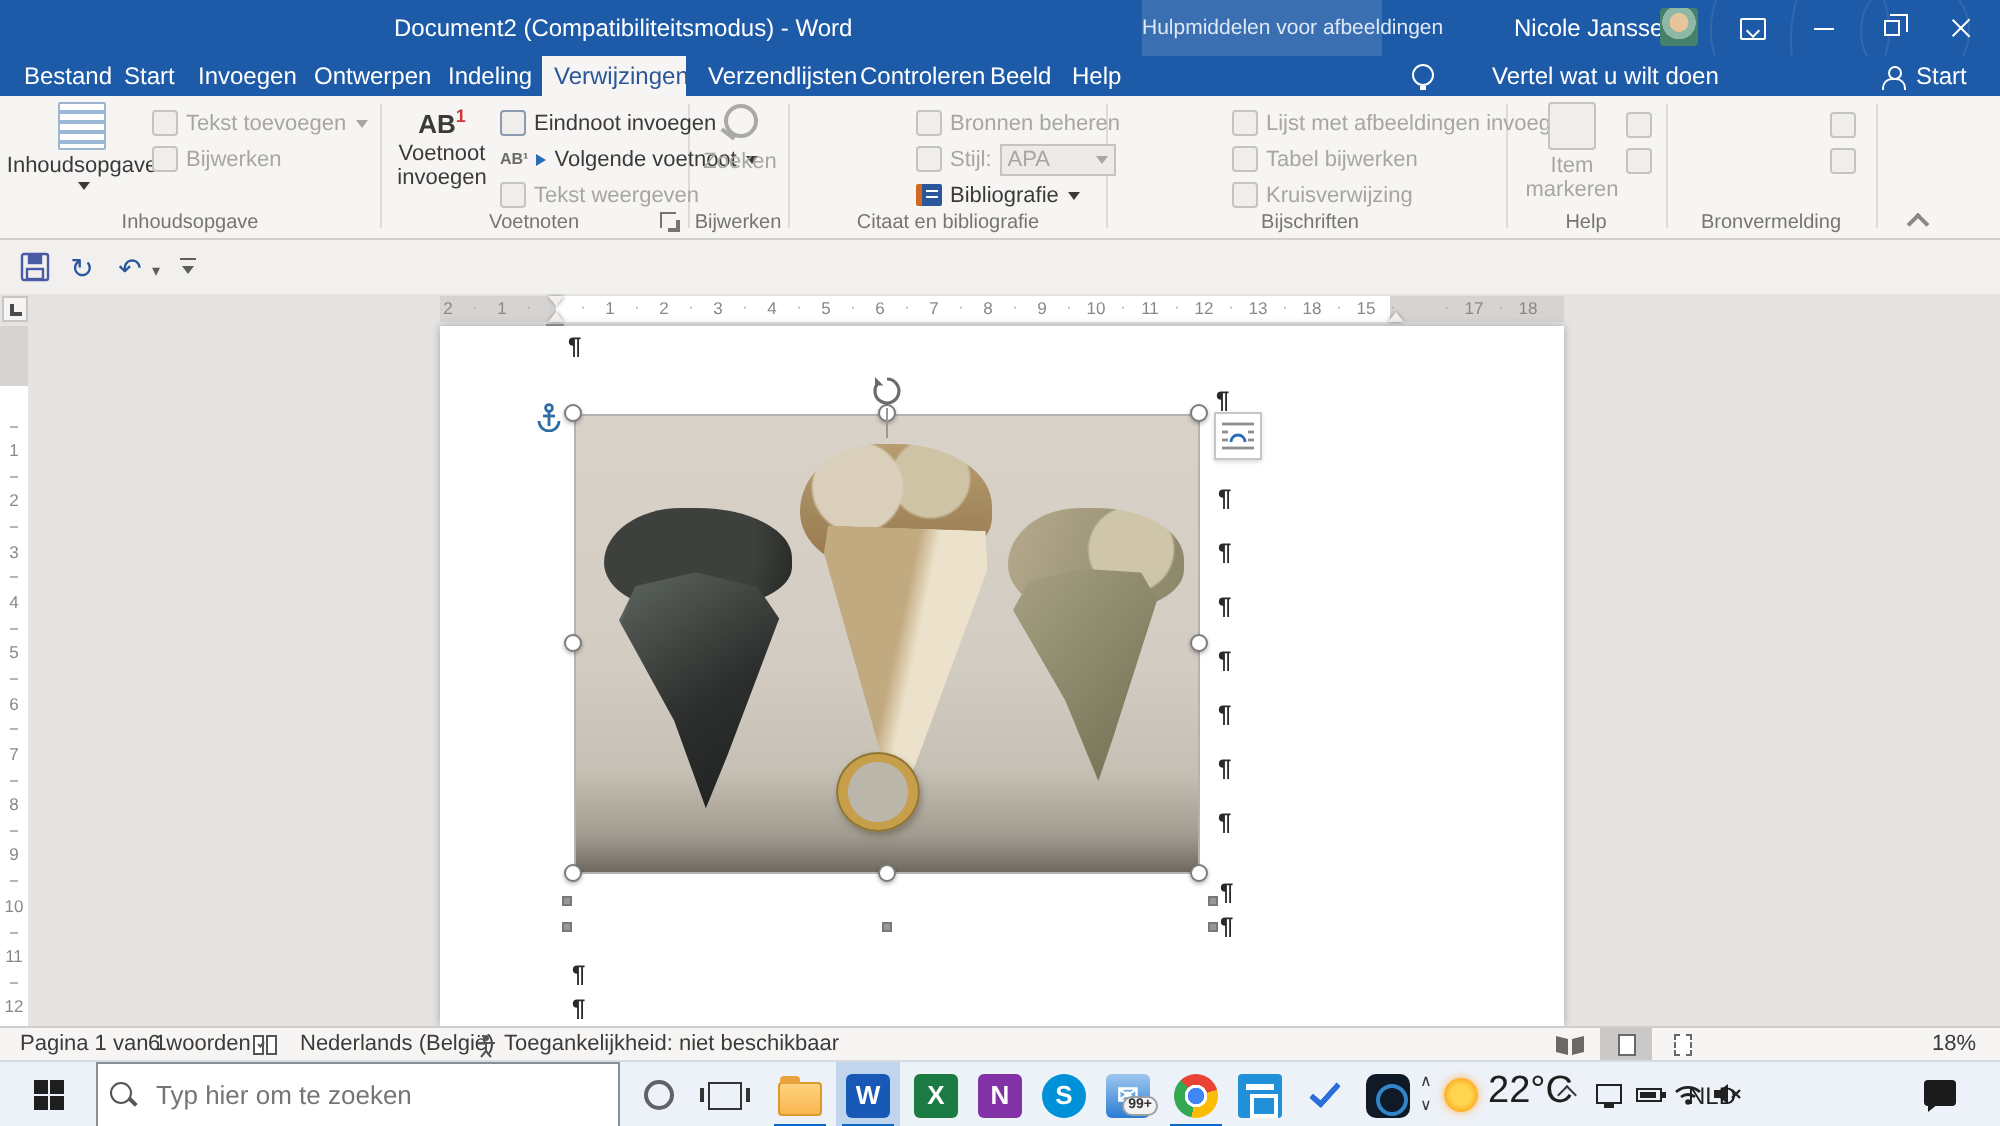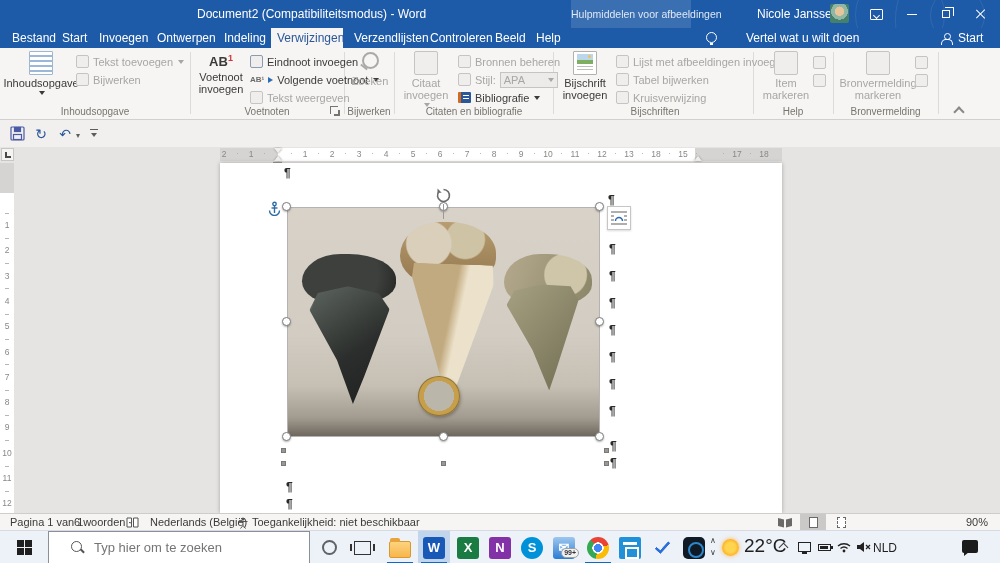--- a/index.html
+++ b/index.html
@@ -99,21 +99,21 @@
 
 .statusbar{left:0;top:513px;width:1000px;height:17px;background:#f6f5f4;border-top:1px solid #cfcdcb;font-size:11px;color:#3b3a39}
 .sitem{position:absolute;top:2px;white-space:nowrap}
 .viewbtn{position:absolute;top:0;width:26px;height:16px;display:flex;align-items:center;justify-content:center}
 .viewbtn.active{background:#cbc9c7}
 .pg-ic{width:9px;height:11px;border:1px solid #6b6967;background:#fff}
 
 .taskbar{left:0;top:530px;width:1000px;height:33px;background:#edf1f8;border-top:1px solid #d5dae3}
 .win-logo{display:grid;grid-template-columns:7px 7px;grid-template-rows:7px 7px;gap:1px}
 .win-logo div{background:#1f1f1f}
-.sbox{left:48px;top:0;width:262px;height:33px;background:#fff;border:1px solid #8a9097;display:flex;align-items:center;padding-left:22px;gap:10px}
+.sbox{left:48px;top:0;width:262px;height:33px;background:#fff;border:1px solid #8a9097;display:flex;align-items:center;padding-left:6px;gap:10px}
 .sbox input{border:none;outline:none;font-size:13px;width:190px;font-family:"Liberation Sans",sans-serif;color:#3b3a39;background:transparent}
 .mag{width:13px;height:13px;position:relative}
 .mag::before{content:'';position:absolute;left:0;top:0;width:9px;height:9px;border:1.6px solid #555;border-radius:50%}
 .mag::after{content:'';position:absolute;left:8.5px;top:8.5px;width:5px;height:1.6px;background:#555;transform:rotate(45deg)}
 .cortana{width:15px;height:15px;border:2px solid #5f6368;border-radius:50%}
 .tview{width:17px;height:14px;border:1.6px solid #333;position:relative}
 .tview::before{content:'';position:absolute;left:-5px;top:2px;width:2px;height:7px;background:#333}
 .tview::after{content:'';position:absolute;right:-5px;top:2px;width:2px;height:7px;background:#333}
 .appslot{position:absolute;top:0;width:32px;height:33px;display:flex;align-items:center;justify-content:center}
 .appslot.run::after{content:'';position:absolute;left:3px;bottom:0;width:26px;height:2px;background:#0b69c7}
@@ -233,52 +233,39 @@
   </div>
   <div class="glabel" style="left:212px;width:110px">Voetnoten</div>
   <div class="dl" style="position:absolute;left:330px;top:58px"></div>
 
   <div class="bigbtn dis" style="left:350px;width:40px">
     <div class="srch-ic"></div>
     <span>Zoeken</span>
   </div>
   <div class="glabel" style="left:344px;width:50px">Bijwerken</div>
 
-  <div class="bigbtn dis" style="left:400px;width:52px">
-    <div class="gicL"></div>
-    <span>Citaat invoegen</span>
-      <span class="car"></span>
-  </div>
   <div class="sb dis" style="left:458px;top:6px">
     <div class="gic"></div>
       <span>Bronnen beheren</span>
   </div>
   <div class="sb dis" style="left:458px;top:24px">
     <div class="gic"></div>
       <span>Stijl:</span>
     <span class="styl-box">
         <span>APA</span>
         <span class="car"></span>
       </span>
   </div>
   <div class="sb" style="left:458px;top:42px">
     <div class="bib-ic"></div>
       <span>Bibliografie</span>
       <span class="car"></span>
   </div>
-  <div class="glabel" style="left:404px;width:140px">Citaten en bibliografie</div>
-
-  <div class="bigbtn" style="left:558px;width:54px">
-    <div class="cap-ic">
-        <div class="cap-img"></div>
-        <div class="cap-line"></div>
-        <div class="cap-line"></div>
-      </div>
-    <span>Bijschrift invoegen</span>
-  </div>
+  <div class="glabel" style="left:404px;width:140px">Citaat en bibliografie</div>
+
   <div class="sb dis" style="left:616px;top:6px">
     <div class="gic"></div>
       <span>Lijst met afbeeldingen invoegen</span>
   </div>
   <div class="sb dis" style="left:616px;top:24px">
     <div class="gic"></div>
       <span>Tabel bijwerken</span>
   </div>
   <div class="sb dis" style="left:616px;top:42px">
     <div class="gic"></div>
@@ -287,24 +274,20 @@
   <div class="glabel" style="left:600px;width:110px">Bijschriften</div>
 
   <div class="bigbtn dis" style="left:762px;width:48px">
     <div class="gicL"></div>
     <span>Item markeren</span>
   </div>
   <div class="gic" style="position:absolute;left:813px;top:8px"></div>
   <div class="gic" style="position:absolute;left:813px;top:26px"></div>
   <div class="glabel" style="left:773px;width:40px">Help</div>
 
-  <div class="bigbtn dis" style="left:845px;width:66px">
-    <div class="gicL"></div>
-    <span>Bronvermelding markeren</span>
-  </div>
   <div class="gic" style="position:absolute;left:915px;top:8px"></div>
   <div class="gic" style="position:absolute;left:915px;top:26px"></div>
   <div class="glabel" style="left:833px;width:105px">Bronvermelding</div>
 
   <div class="chev" style="position:absolute;left:955px;top:60px"></div>
 </div>
 
 <div class="a qat">
   <div class="qbtn" style="left:6px">
     <svg width="15" height="15">
@@ -512,21 +495,21 @@
         <path d="M1 1l6 1.5v8L1 9zM15 1L9 2.5v8l6-1.5z" fill="#6b6967"></path>
       </svg>
   </div>
   <div class="viewbtn active" style="left:800px">
       <div class="pg-ic"></div>
     </div>
   <div class="viewbtn" style="left:828px">
       <div class="pg-ic" style="border-style:dashed"></div>
     </div>
 
-  <div class="sitem" style="left:966px">90%</div>
+  <div class="sitem" style="left:966px">18%</div>
 </div>
 
 <div class="a taskbar">
   <div class="appslot" style="left:8px">
       <div class="win-logo">
         <div></div>
         <div></div>
         <div></div>
         <div></div>
       </div>
@@ -593,18 +576,18 @@
         <path d="M3.5 7.5a5.5 5.5 0 0 1 7 0" fill="none" stroke="#222" stroke-width="1.4"></path>
         <circle cx="7" cy="10" r="1.4" fill="#222"></circle>
       </svg>
   </div>
   <div class="a" style="left:856px;top:10px">
     <svg width="15" height="12">
         <path d="M1 4h3l4-3v10L4 8H1z" fill="#222"></path>
         <path d="M10 4l4 4M14 4l-4 4" stroke="#222" stroke-width="1.2"></path>
       </svg>
   </div>
-  <div class="tb-txt" style="left:873px;top:10px">NLD</div>
+  <div class="tb-txt" style="left:844px;top:10px">NLD</div>
 
   <div class="a" style="left:962px;top:9px">
       <div class="action"></div>
     </div>
 </div>
 
 </body></html>

